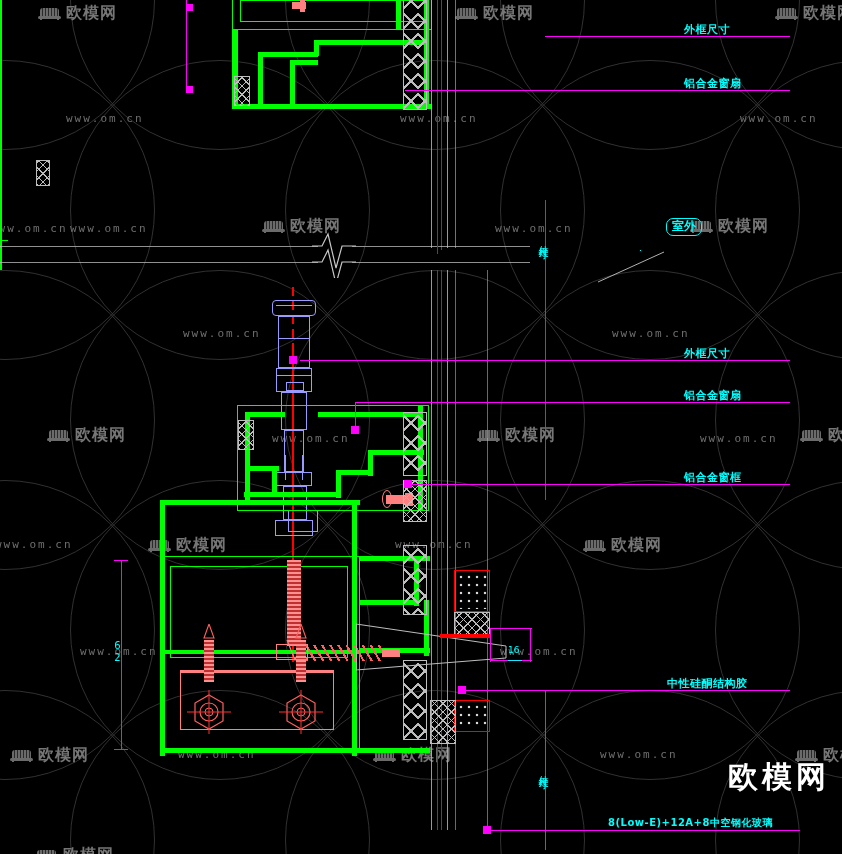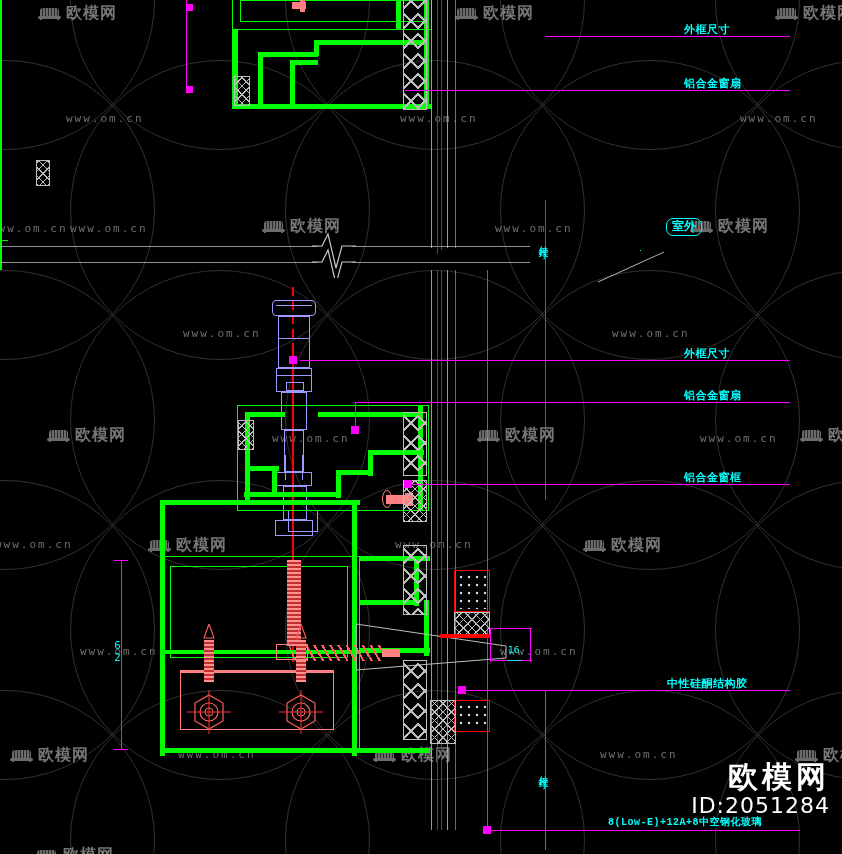--- a/index.html
+++ b/index.html
@@ -451,28 +451,27 @@
 
   </div>
 
   <div>
     <div class="lbl" id="lb0" style="left: 684px; top: 24px;">外框尺寸</div>
     <div class="lbl" id="lb1" style="left: 684px; top: 78px;">铝合金窗扇</div>
     <div class="lbl" id="lb2" style="left: 684px; top: 348px;">外框尺寸</div>
     <div class="lbl" id="lb3" style="left: 684px; top: 390px;">铝合金窗扇</div>
     <div class="lbl" id="lb4" style="left: 684px; top: 472px;">铝合金窗框</div>
     <div class="lbl" id="lb5" style="left: 667px; top: 678px;">中性硅酮结构胶</div>
-    <div class="lbl small" id="lb6" style="left: 608px; top: 818px; font-family: Liberation Mono, monospace;">8(Low-E)+12A+8中空钢化玻璃</div>
+    <div class="lbl small" id="lb6" style="left: 608px; top: 818px;">8(Low-E)+12A+8中空钢化玻璃</div>
 
     <div class="tagbox" id="tag0" style="left: 666px; top: 218px;">室外</div>
 
     <div class="vdim" id="dm0" style="left: 536px; top: 238px;">外框尺寸</div>
     <div class="vdim" id="dm1" style="left: 536px; top: 768px;">外框尺寸</div>
     <div class="vdim" id="dm2" style="left: 112px; top: 640px;">62</div>
     <div class="dim" id="dm3" style="left: 508px; top: 645px;">16</div>
   </div>
 
   <div class="brand" style="top:760px;">
     <div class="name">欧模网</div>
-    <div class="idtxt">ID:2051284</div>
   </div>
 
 </div>
 
 </body></html>

